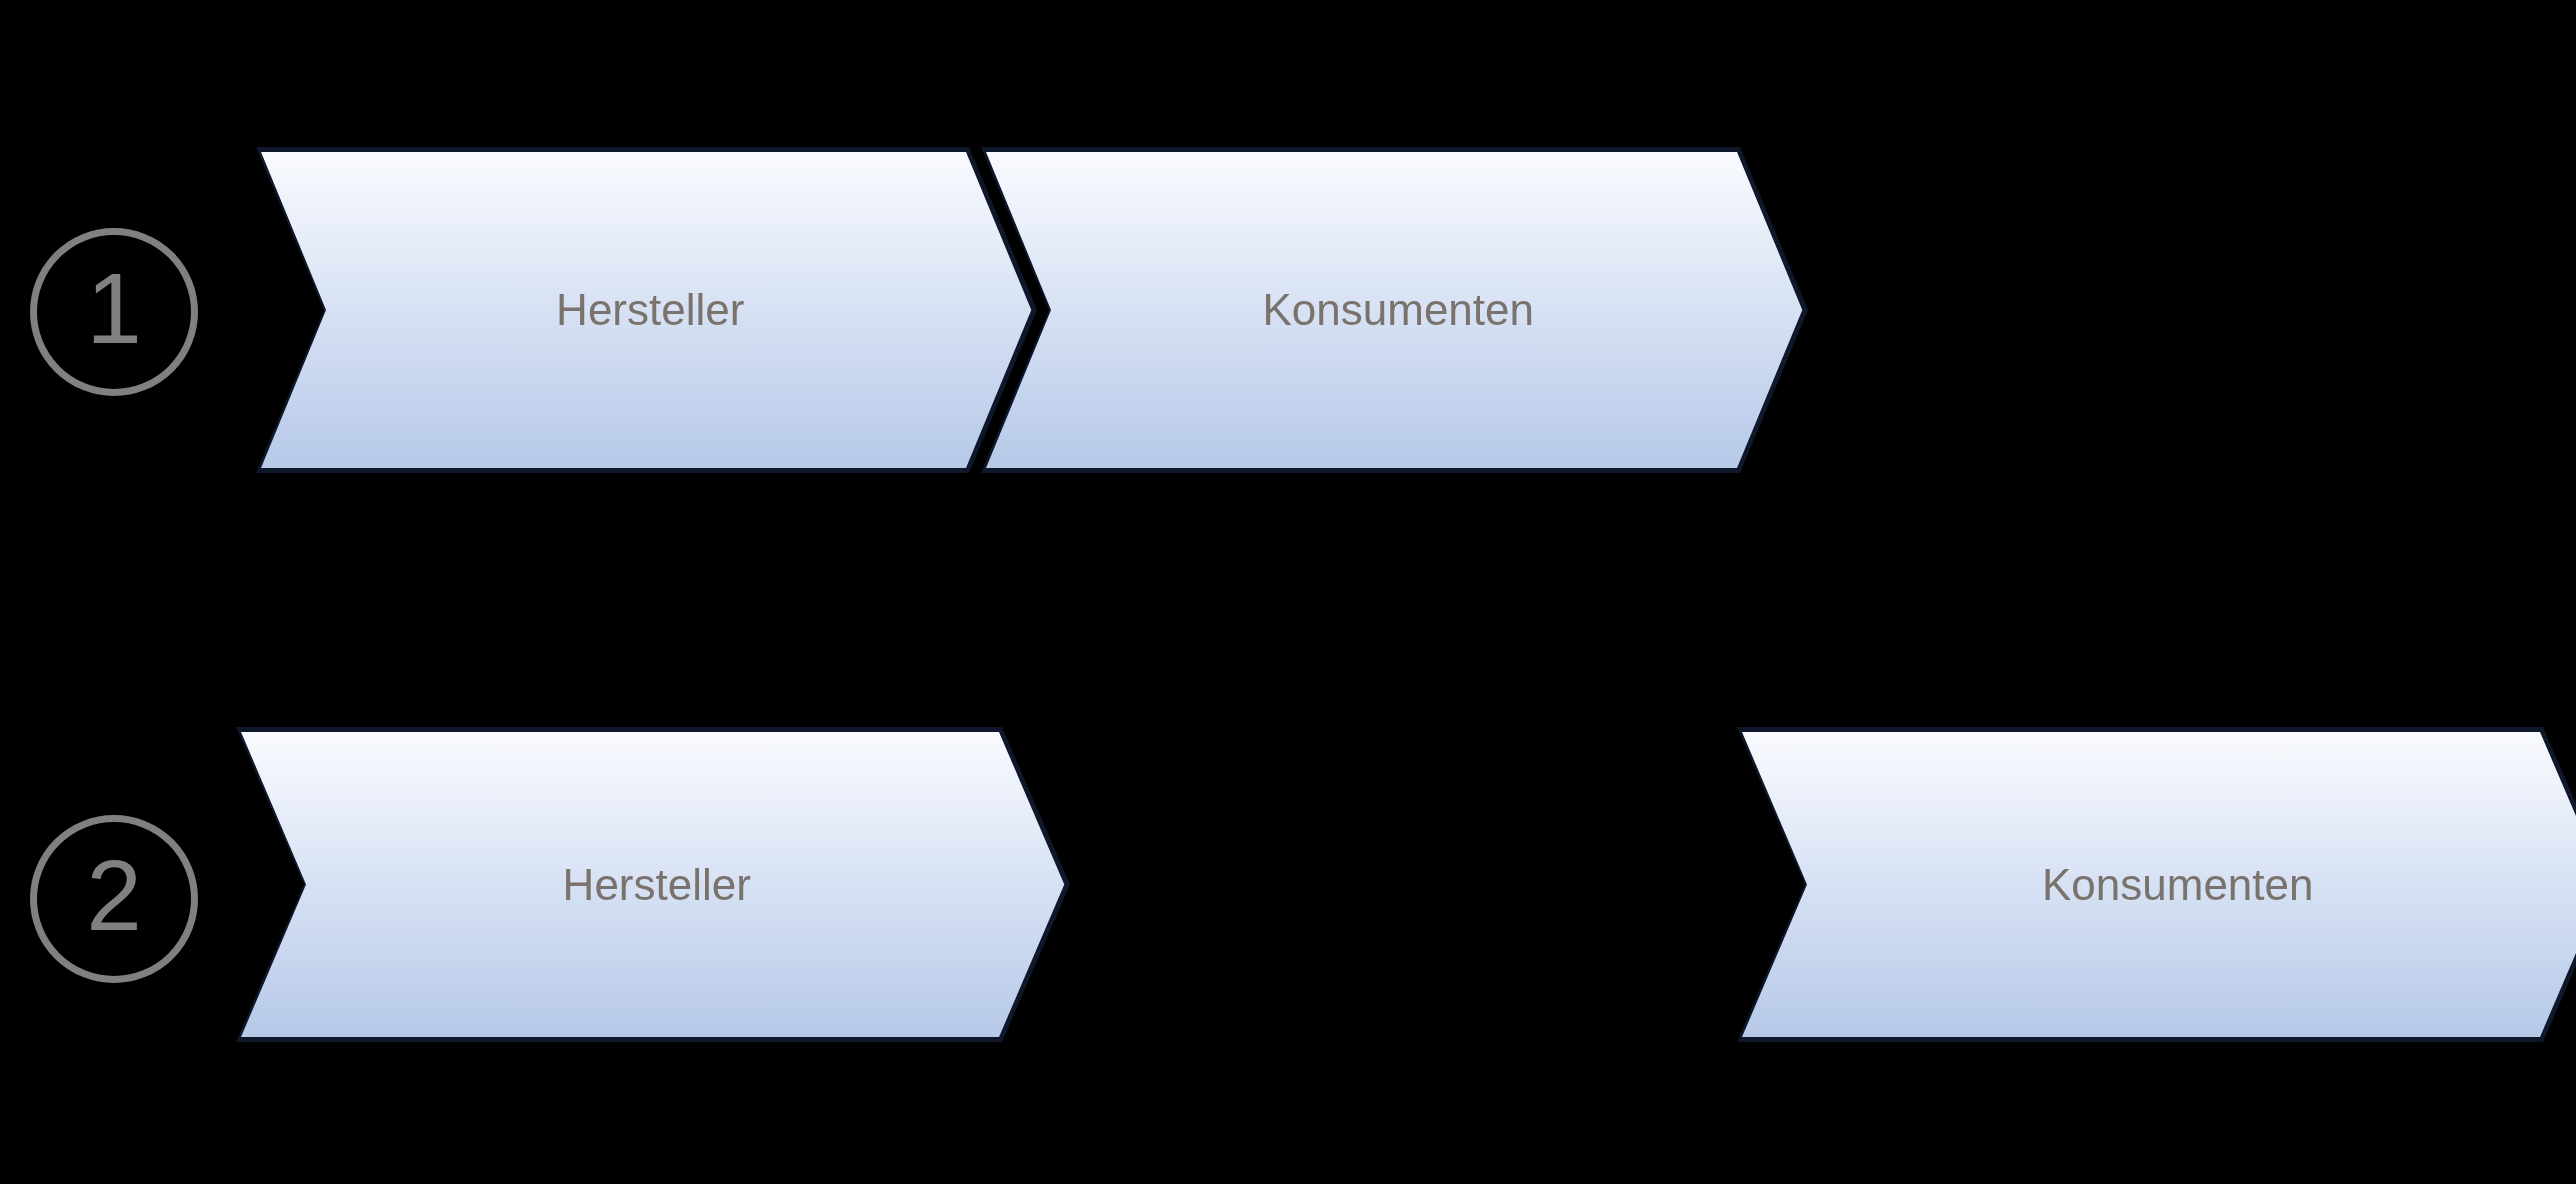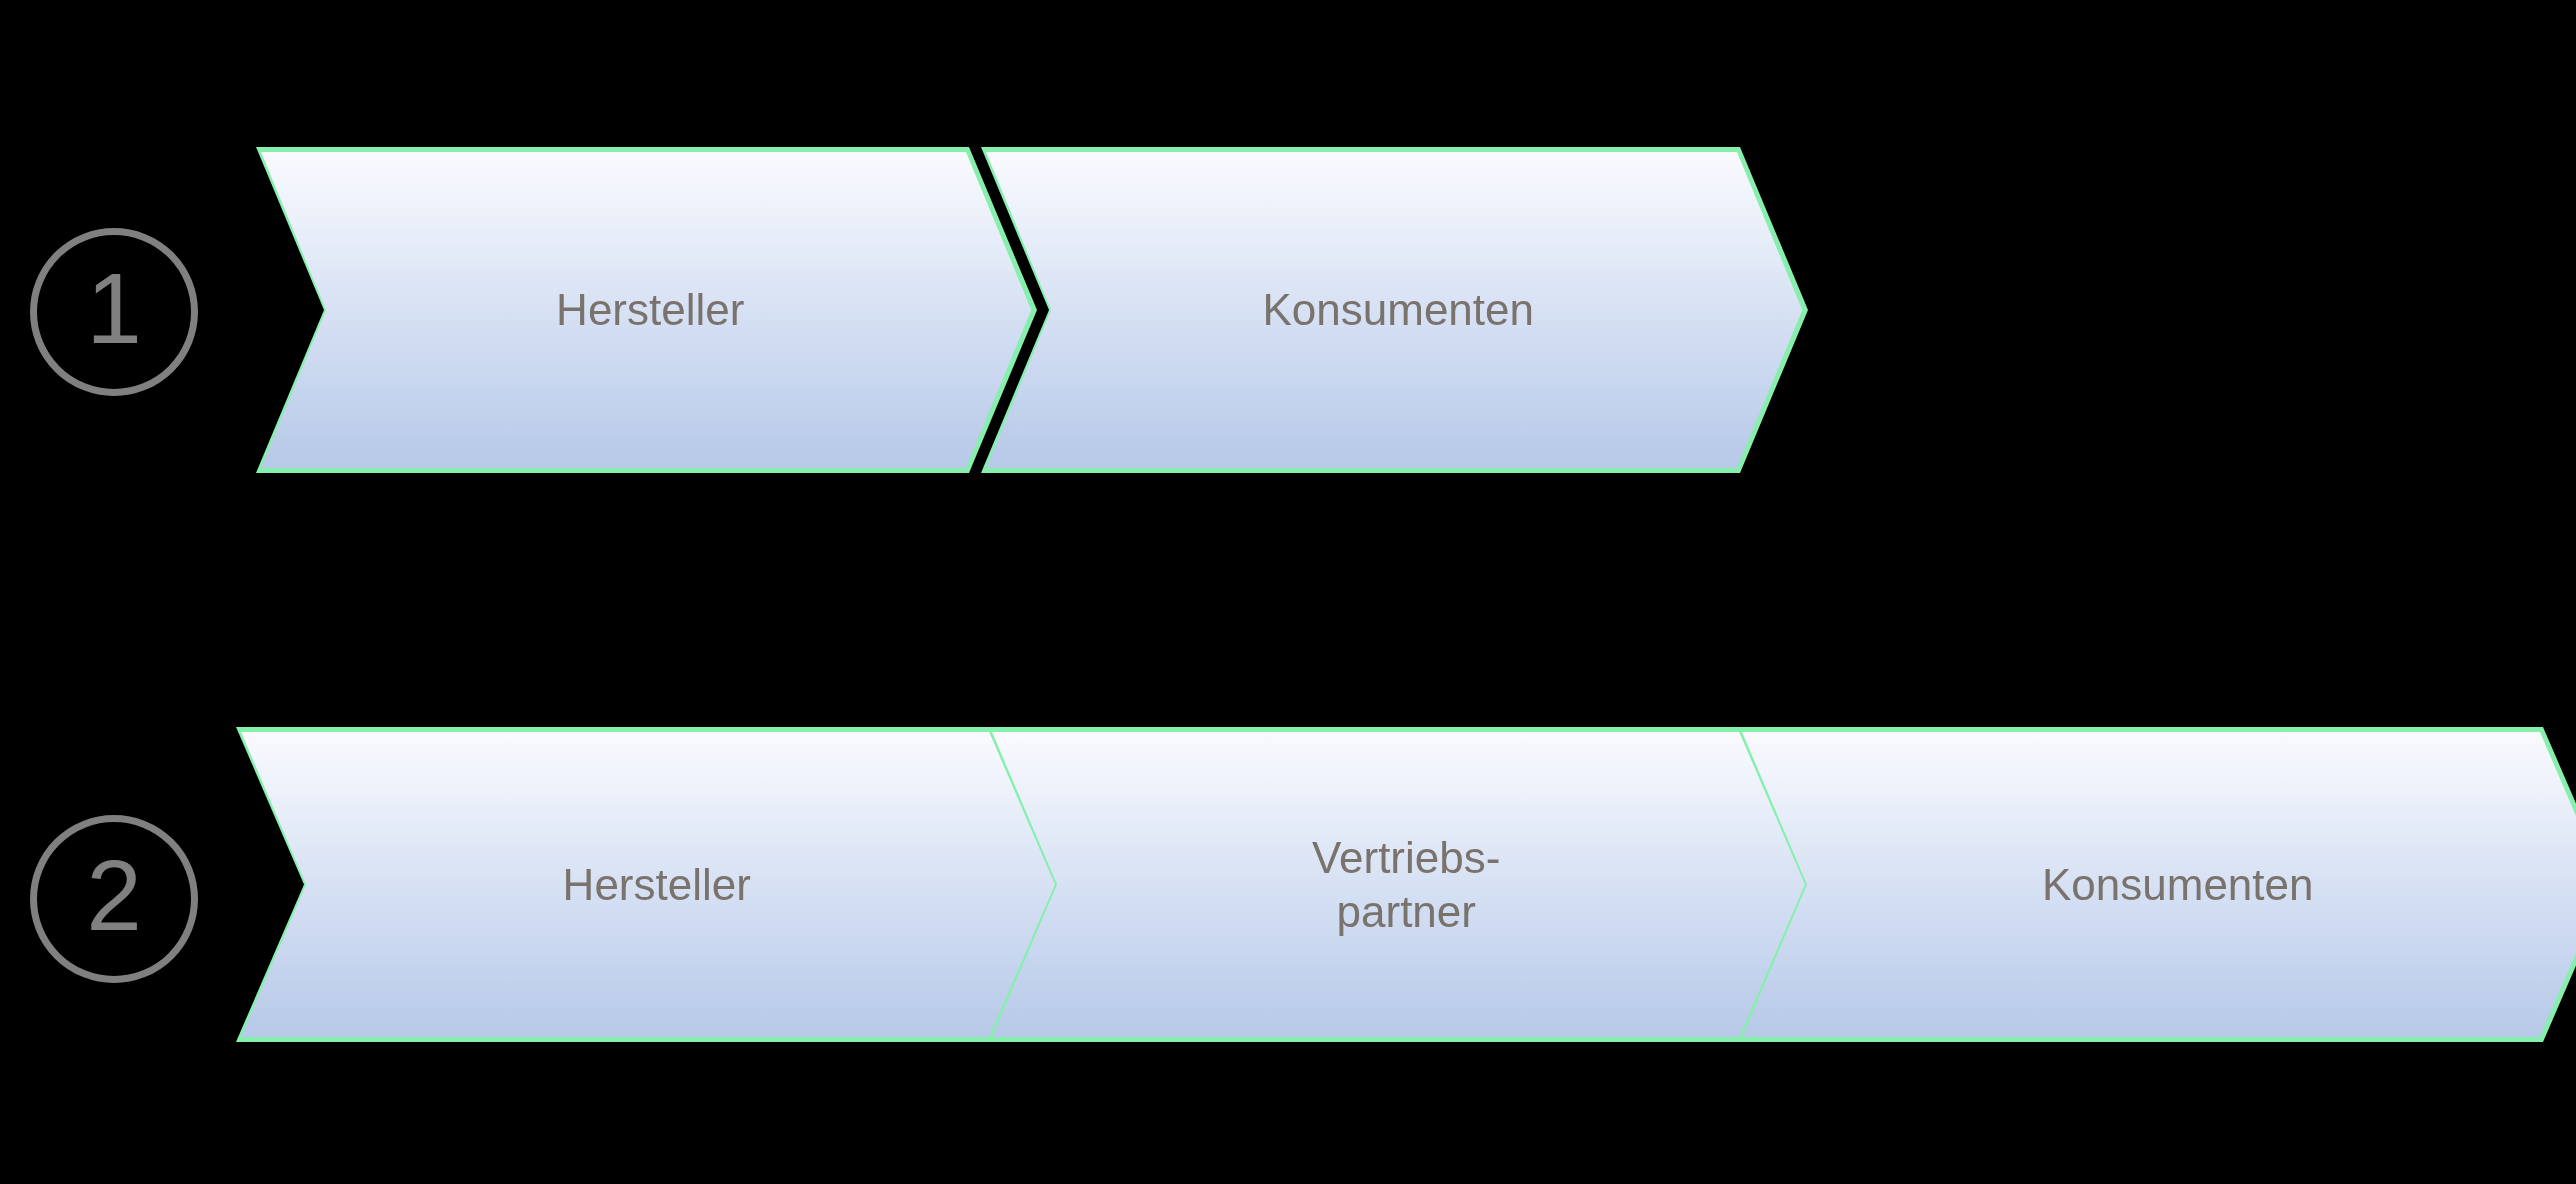--- a/index.html
+++ b/index.html
@@ -59,21 +59,21 @@
   
   .chevron {
     position: absolute;
     top: 0;
     height: 100%;
     display: flex;
     align-items: center;
     justify-content: center;
     box-sizing: border-box;
     
-    background: #86efac;
+    background: #0f172a;
     -webkit-clip-path: polygon(0 0, calc(100% - 68px) 0, 100% 50%, calc(100% - 68px) 100%, 0 100%, 68px 50%);
     clip-path: polygon(0 0, calc(100% - 68px) 0, 100% 50%, calc(100% - 68px) 100%, 0 100%, 68px 50%);
   }
   .chevron .fill {
     position: absolute;
     left: 0; top: 0;
     width: 100%;
     height: 100%;
     background: linear-gradient(to bottom,
                 #fafbfe   0%,
@@ -128,25 +128,20 @@
 
   </div>
 
   <div class="row row-2">
 
     <div class="chevron r2-c0">
       <div class="fill"></div>
       <div class="label">Hersteller</div>
     </div>
 
-    <div class="chevron r2-c1">
-      <div class="fill"></div>
-      <div class="label">Vertriebs-
-partner</div>
-    </div>
 
     <div class="chevron r2-c2">
       <div class="fill"></div>
       <div class="label">Konsumenten</div>
     </div>
 
   </div>
 
   <div class="badge badge-1">
     <span class="badge-num">1</span>

